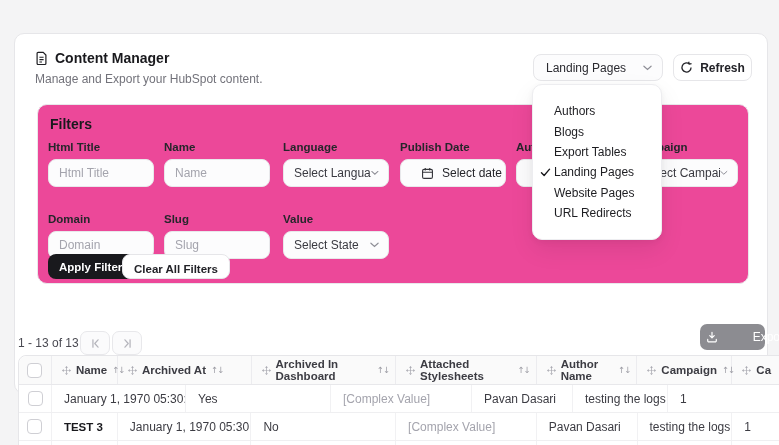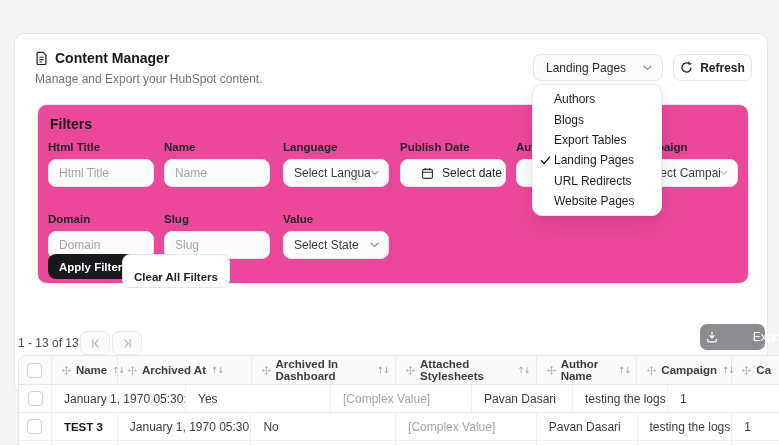--- a/index.html
+++ b/index.html
@@ -38,27 +38,27 @@
          display:flex; align-items:center; justify-content:space-between; padding:0 9px 0 10px; cursor:pointer; }
   .sel span { font-size:12px; font-weight:500; color:#3a3a41; white-space:nowrap; overflow:hidden; }
   .datebtn { width:106px; height:28px; background:#fcfcfd; border:1px solid #e8e8eb; border-radius:8px;
              display:flex; align-items:center; gap:8px; padding:0 20px; cursor:pointer; }
   .datebtn span { font-size:12px; font-weight:500; color:#26262b; white-space:nowrap; }
   .c1{left:10px} .c2{left:126px} .c3{left:245px} .c4{left:362px} .c5{left:478px} .c6{left:594px}
   .r1{top:36px} .r2{top:108px}
   .apply-btn { position:absolute; left:10px; top:149px; height:25px; padding:0 11px;
                background:#19191d; color:#fff; border:none; border-radius:8px;
                font-size:11.5px; font-weight:600; cursor:pointer; }
-  .clear-btn { position:absolute; left:84px; top:149px; height:25px; padding:16px 11px;
+  .clear-btn { position:absolute; left:84px; top:149px; height:25px; padding:8px 11px;
                background:#fff; color:#232328; border:1px solid #e6e6e9; border-radius:8px;
                font-size:11.5px; font-weight:600; cursor:pointer; }
 
   
   .menu { position:absolute; left:532px; top:84px; width:130px; z-index:50;
-          background:#fff; border:1px solid #ededf0; border-radius:10px; padding:4px 0;
+          background:#fff; border:1px solid #ededf0; border-radius:10px; padding:16px 0;
           box-shadow:0 10px 24px rgba(0,0,0,.08), 0 2px 6px rgba(0,0,0,.05); }
   .menu-item { position:relative; height:20.4px; display:flex; align-items:center;
                padding-left:21px; font-size:12px; color:#1d1d21; cursor:pointer; }
   .menu-item .chk { position:absolute; left:7px; top:6px; line-height:0; }
 
   
   .range { position:absolute; left:18px; top:331px; height:24px; line-height:24px;
            font-size:12px; color:#4a4a52; }
   .pg-btn { position:absolute; top:331px; width:30px; height:24px; background:#fbfbfc;
             border:1px solid #e8e8eb; border-radius:7px; display:flex; align-items:center;
@@ -212,22 +212,22 @@
     <div class="menu-item">Blogs</div>
     <div class="menu-item">Export Tables</div>
     <div class="menu-item">
       <span class="chk icon">
         <svg width="11" height="9" viewBox="0 0 12 10">
             <path d="M1.5 5.2l3 3.1 6-7" fill="none" stroke="#17171b" stroke-width="1.5" stroke-linecap="round" stroke-linejoin="round"></path>
           </svg>
       </span>
       <span>Landing Pages</span>
     </div>
+    <div class="menu-item">Website Pages</div>
     <div class="menu-item">URL Redirects</div>
-    <div class="menu-item">Website Pages</div>
   </div>
 
   <div class="range">1 - 13 of 13</div>
   <button class="pg-btn pg-first">
     <span class="icon">
       <svg width="11" height="11" viewBox="0 0 12 12">
           <path d="M3.2 2v8" stroke="#b6b6bd" stroke-width="1.4" stroke-linecap="round"></path>
           <path d="M8.8 2L5.2 6l3.6 4" fill="none" stroke="#b6b6bd" stroke-width="1.4" stroke-linecap="round" stroke-linejoin="round"></path>
         </svg>
     </span>

